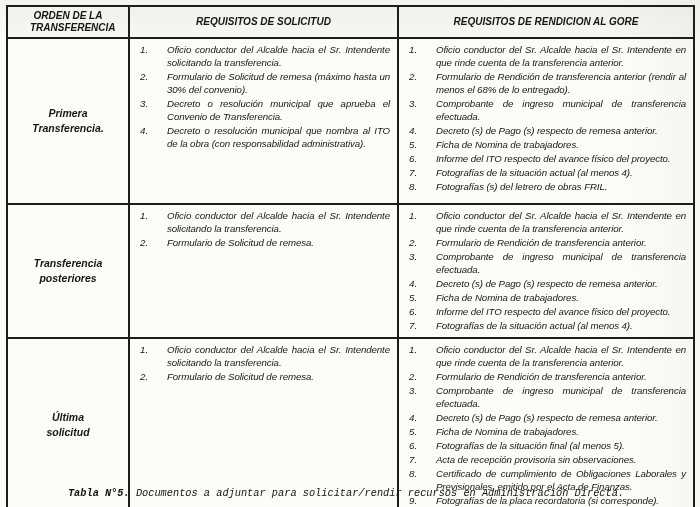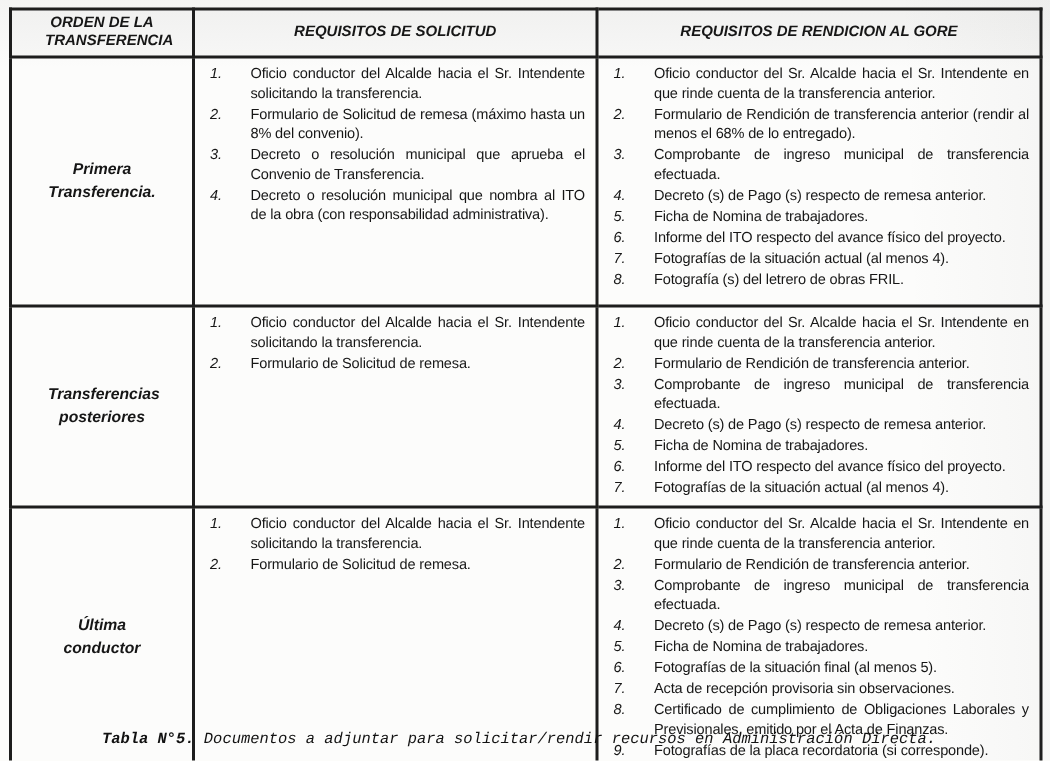--- a/index.html
+++ b/index.html
@@ -73,20 +73,21 @@
   }
   .num {
     flex: 0 0 27px;
     font-size: 9.7px;
     font-style: italic;
     line-height: 13px;
   }
   .txt {
     flex: 1;
     font-size: 9.7px;
+    font-style: italic;
     line-height: 13px;
     text-align: justify;
     letter-spacing: -0.1px;
   }
   .caption {
     position: absolute;
     left: 0;
     top: 486px;
     width: 692px;
     text-align: center;
@@ -121,21 +122,21 @@
           <td class="label-cell">
             <div class="row-label-text">Primera Transferencia.</div>
           </td>
           <td class="list-cell">
             <div class="item">
               <span class="num">1.</span>
               <div class="txt">Oficio conductor del Alcalde hacia el Sr. Intendente solicitando la transferencia.</div>
             </div>
             <div class="item">
               <span class="num">2.</span>
-              <div class="txt">Formulario de Solicitud de remesa (máximo hasta un 8% del convenio).</div>
+              <div class="txt">Formulario de Solicitud de remesa (máximo hasta un 30% del convenio).</div>
             </div>
             <div class="item">
               <span class="num">3.</span>
               <div class="txt">Decreto o resolución municipal que aprueba el Convenio de Transferencia.</div>
             </div>
             <div class="item">
               <span class="num">4.</span>
               <div class="txt">Decreto o resolución municipal que nombra al ITO de la obra (con responsabilidad administrativa).</div>
             </div>
           </td>
@@ -163,27 +164,27 @@
             <div class="item">
               <span class="num">6.</span>
               <div class="txt">Informe del ITO respecto del avance físico del proyecto.</div>
             </div>
             <div class="item">
               <span class="num">7.</span>
               <div class="txt">Fotografías de la situación actual (al menos 4).</div>
             </div>
             <div class="item">
               <span class="num">8.</span>
-              <div class="txt">Fotografía (s) del letrero de obras FRIL.</div>
+              <div class="txt">Fotografías (s) del letrero de obras FRIL.</div>
             </div>
           </td>
         </tr>
         <tr>
           <td class="label-cell">
-            <div class="row-label-text">Transferencias posteriores</div>
+            <div class="row-label-text">Transferencia posteriores</div>
           </td>
           <td class="list-cell">
             <div class="item">
               <span class="num">1.</span>
               <div class="txt">Oficio conductor del Alcalde hacia el Sr. Intendente solicitando la transferencia.</div>
             </div>
             <div class="item">
               <span class="num">2.</span>
               <div class="txt">Formulario de Solicitud de remesa.</div>
             </div>
@@ -214,21 +215,21 @@
               <div class="txt">Informe del ITO respecto del avance físico del proyecto.</div>
             </div>
             <div class="item">
               <span class="num">7.</span>
               <div class="txt">Fotografías de la situación actual (al menos 4).</div>
             </div>
           </td>
         </tr>
         <tr>
           <td class="label-cell">
-            <div class="row-label-text">Última conductor</div>
+            <div class="row-label-text">Última solicitud</div>
           </td>
           <td class="list-cell">
             <div class="item">
               <span class="num">1.</span>
               <div class="txt">Oficio conductor del Alcalde hacia el Sr. Intendente solicitando la transferencia.</div>
             </div>
             <div class="item">
               <span class="num">2.</span>
               <div class="txt">Formulario de Solicitud de remesa.</div>
             </div>

